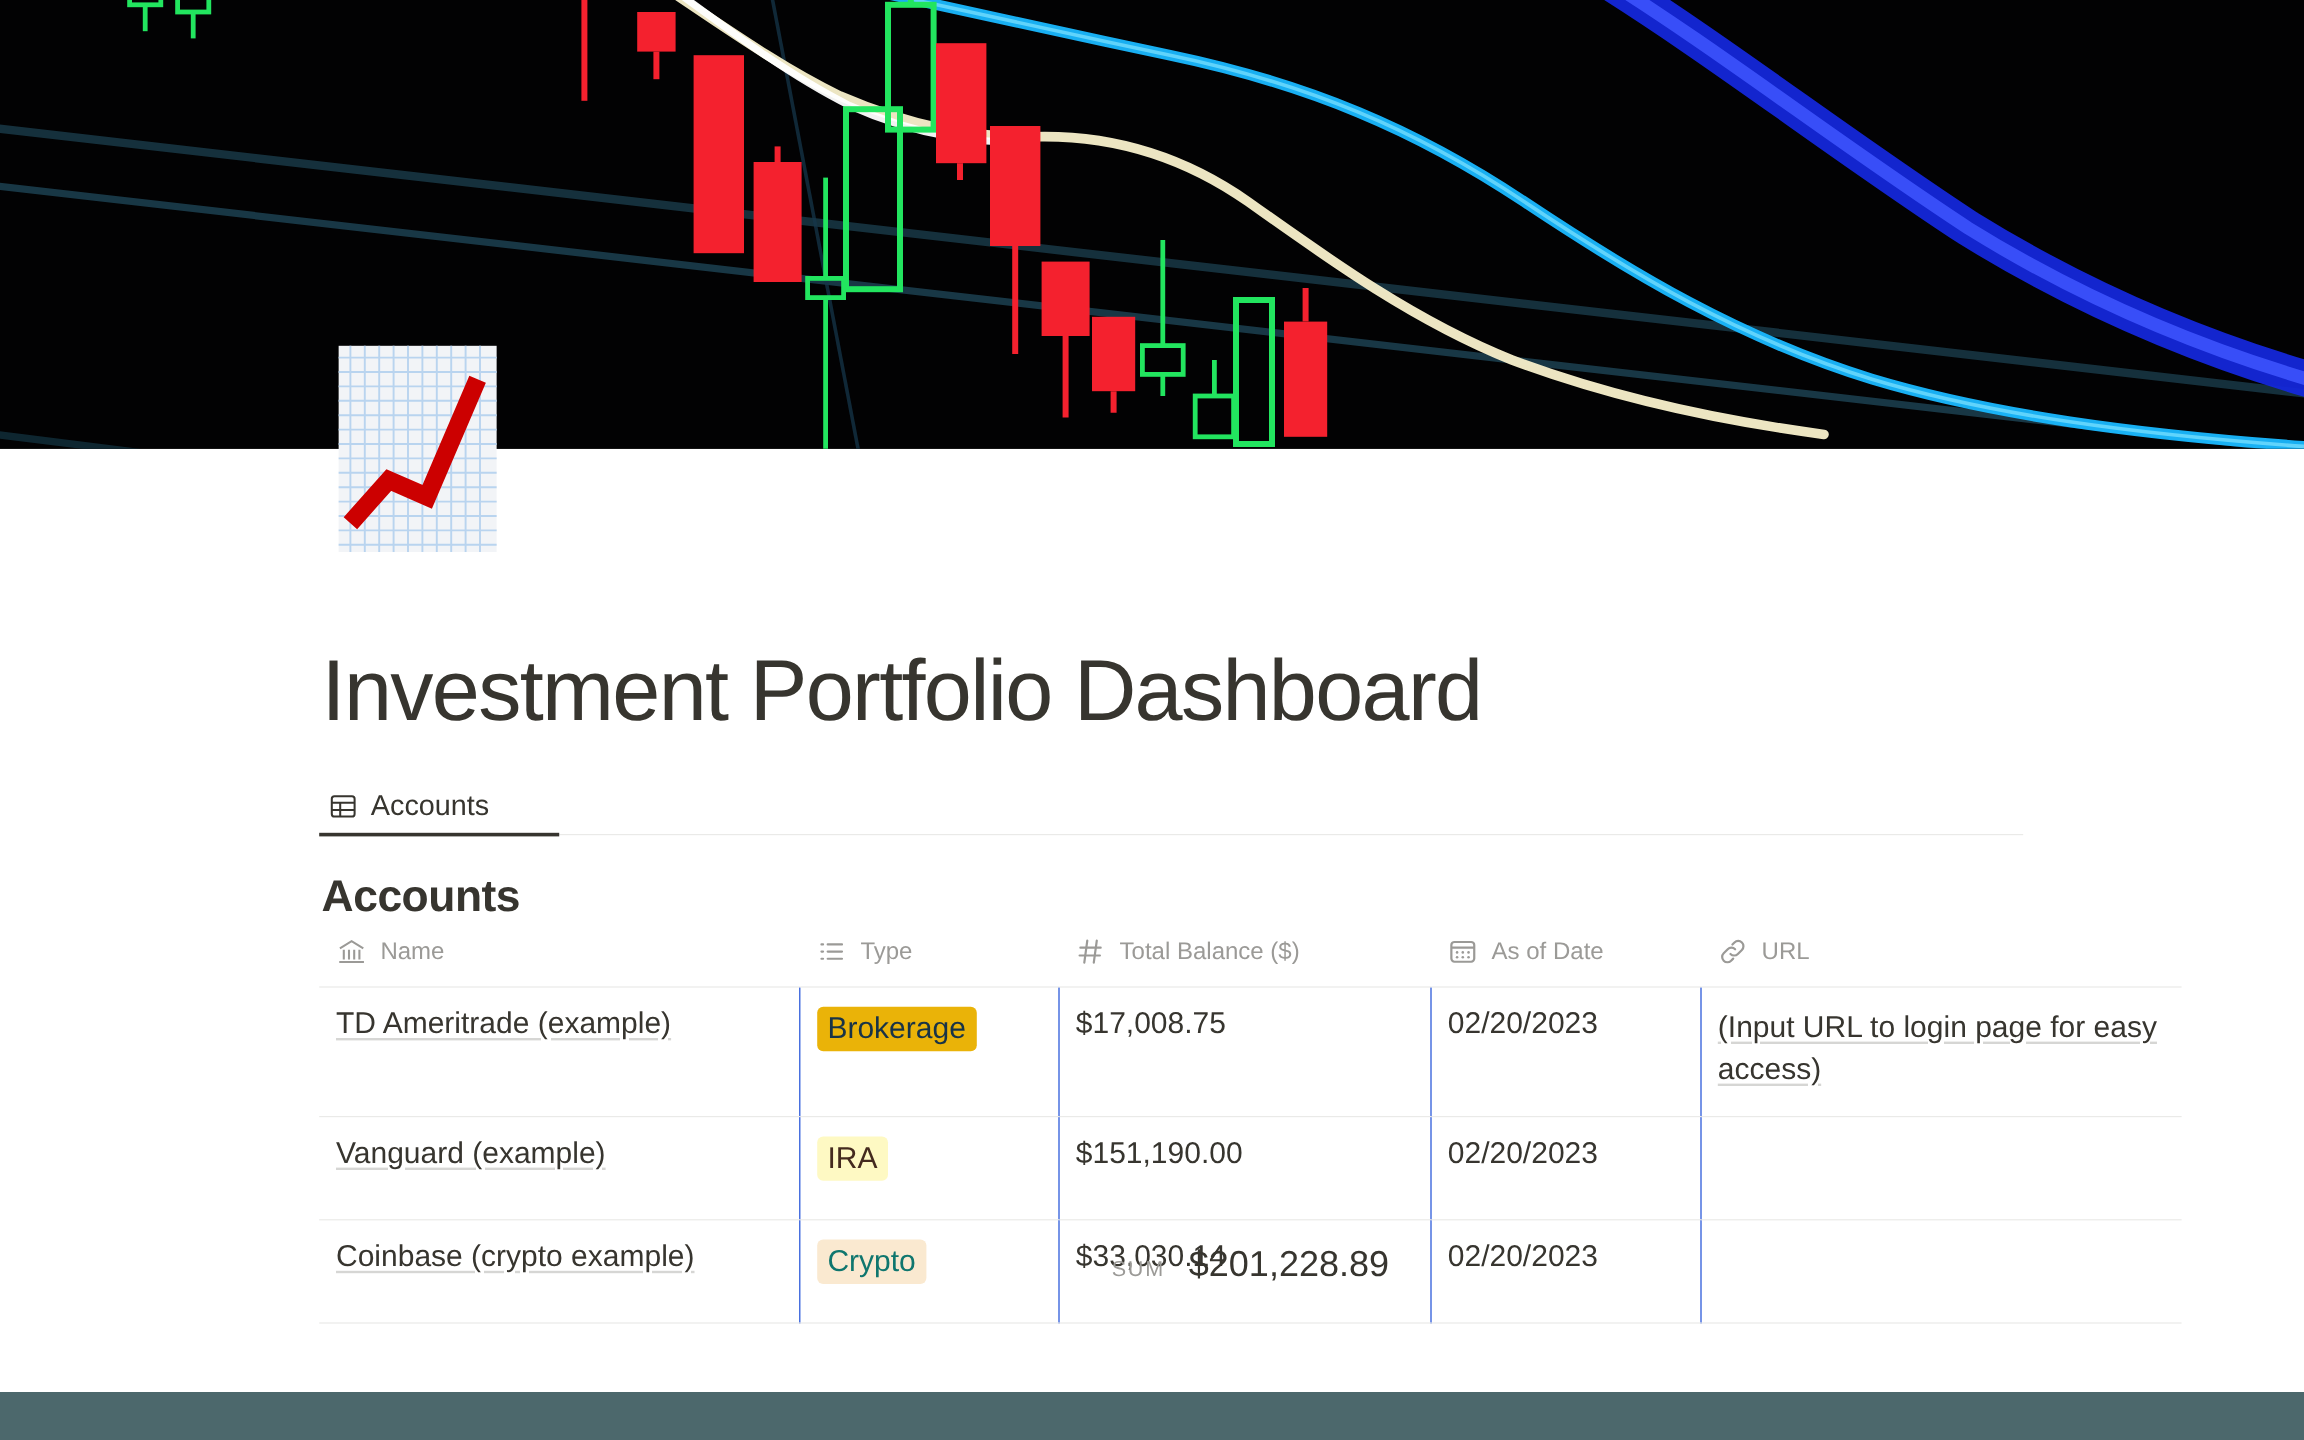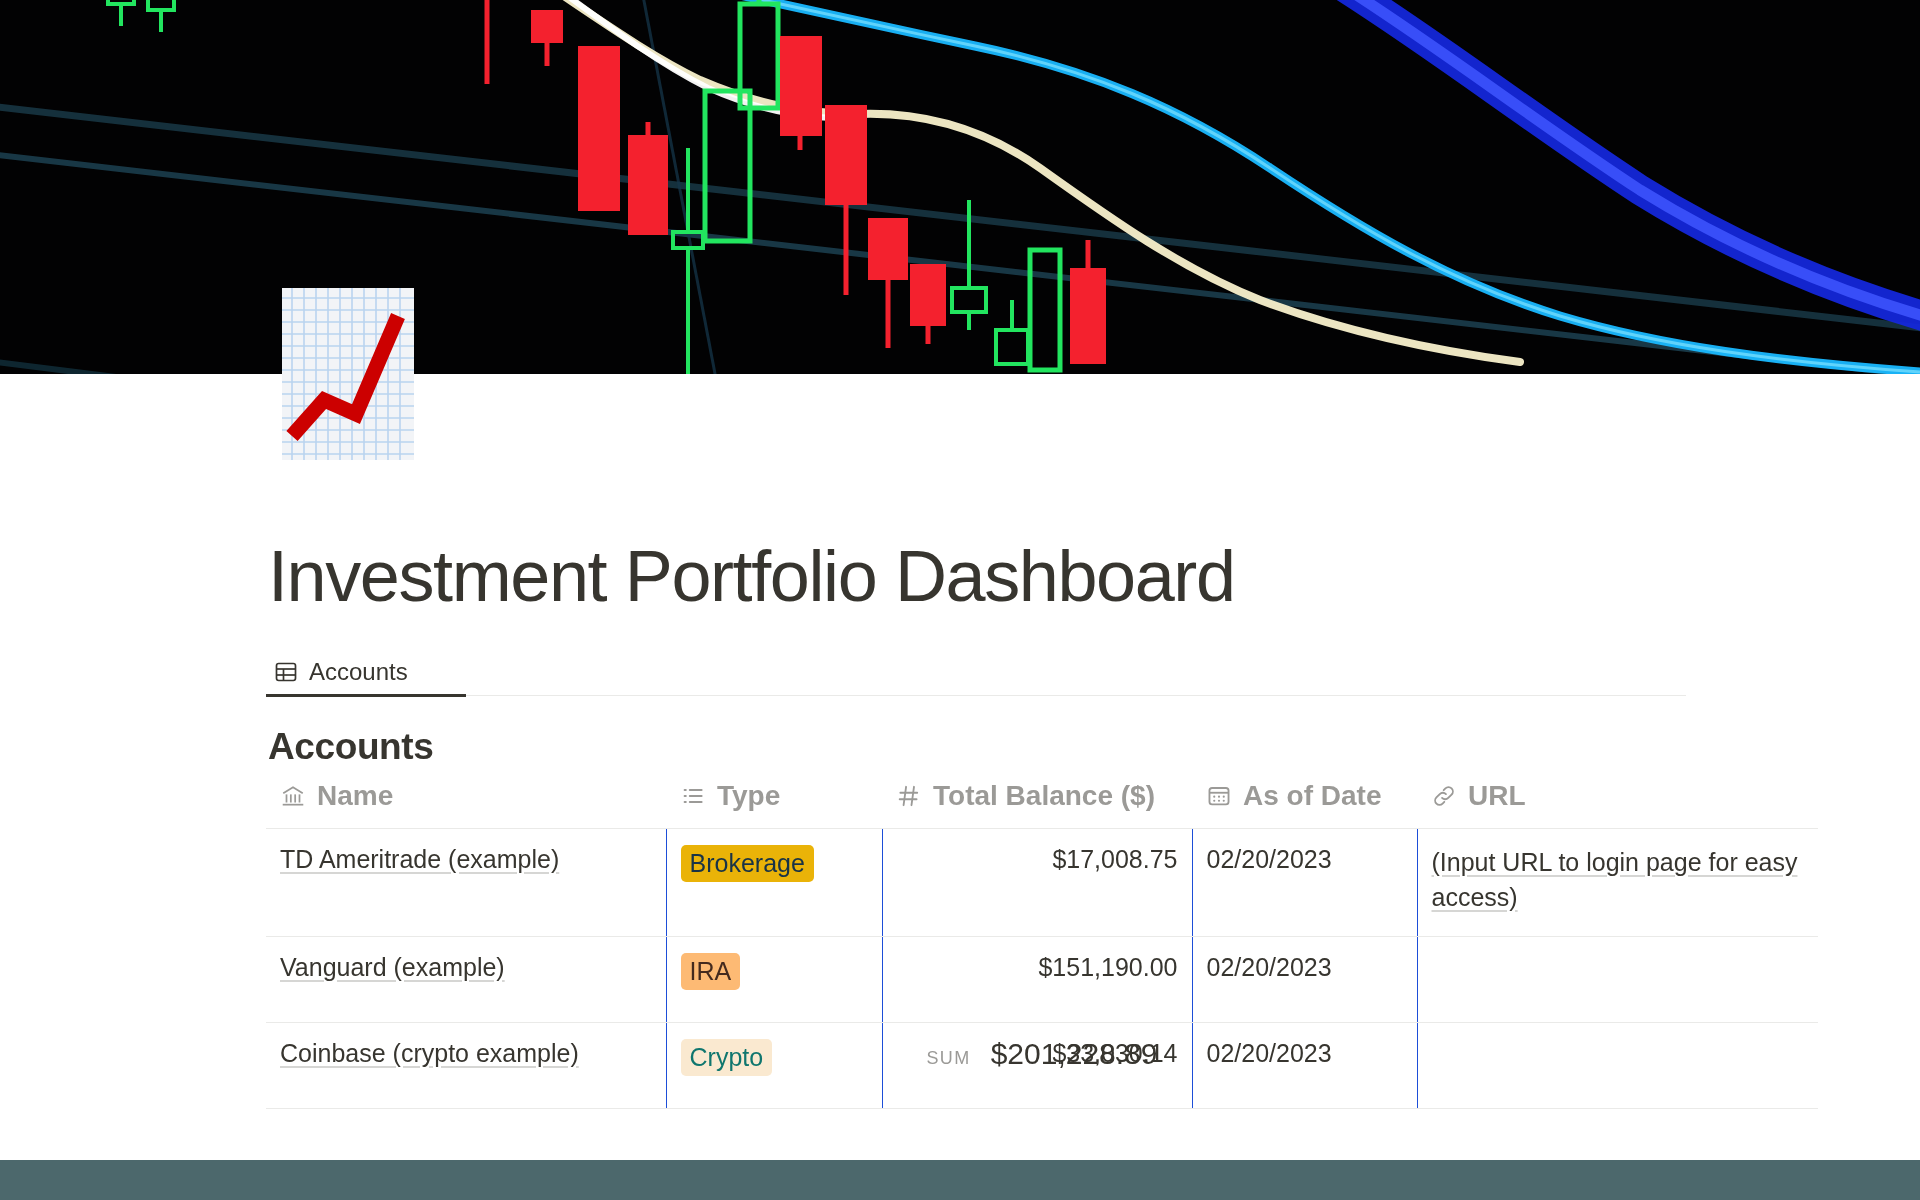--- a/index.html
+++ b/index.html
@@ -61,40 +61,40 @@
   
   .tablewrap { position:absolute; left:266px; top:400px; width:1552px; }
   table.db { border-collapse: collapse; width:1552px; table-layout: fixed; }
   table.db col.c-name { width:400px; }
   table.db col.c-type { width:216px; }
   table.db col.c-bal  { width:310px; }
   table.db col.c-date { width:225px; }
   table.db col.c-url  { width:401px; }
 
   table.db th {
-    text-align:left; font-weight:700; font-size:28px; color:#9B9A97;
+    text-align:left; font-weight:400; font-size:20px; color:#9B9A97;
     padding: 6px 14px 16px 14px; vertical-align:middle;
     border-bottom:1px solid #EAEAE8;
   }
   th .hd { display:flex; align-items:center; gap:11px; }
   th .hd svg { flex:0 0 auto; display:block; }
 
   table.db td {
     font-size:25px; color:#37352F;
     padding: 16px 14px; vertical-align:top;
     border-bottom:1px solid #EAEAE8;
     border-right:1px solid #1d4ed8;
     height: 86px;
   }
   table.db td.first { border-left: none; }
   table.db td.last { border-right:none; }
   table.db tr.r0 td { height: 108px; }
 
   .cellname { text-decoration: underline; text-decoration-color:#D6D6D4; text-underline-offset:4px; cursor:pointer; }
-  .num { text-align:right; display:block; }
+  .num { text-align:left; display:block; }
   .urlcell { text-decoration: underline; text-decoration-color:#D6D6D4; text-underline-offset:4px; line-height:1.38; cursor:pointer;}
 
   .tag {
     display:inline-block; padding:3px 9px; border-radius:5px;
     font-size:25px; line-height:1.25;
   }
 
   
   .sumrow {
     position:absolute; left:266px; top:663px; width:1552px;
@@ -347,21 +347,21 @@
             </td>
             <td class="last">
               <span class="urlcell">(Input URL to login page for easy access)</span>
             </td>
           </tr>
           <tr>
             <td class="first">
               <span class="cellname">Vanguard (example)</span>
             </td>
             <td>
-              <span class="tag" id="tag1" style="background: #fdba74; color: rgb(68, 42, 30);">IRA</span>
+              <span class="tag" id="tag1" style="background: #fef9c3; color: rgb(68, 42, 30);">IRA</span>
             </td>
             <td>
               <span class="num">$151,190.00</span>
             </td>
             <td>
               <span>02/20/2023</span>
             </td>
             <td class="last">
               <span class="urlcell"></span>
             </td>

